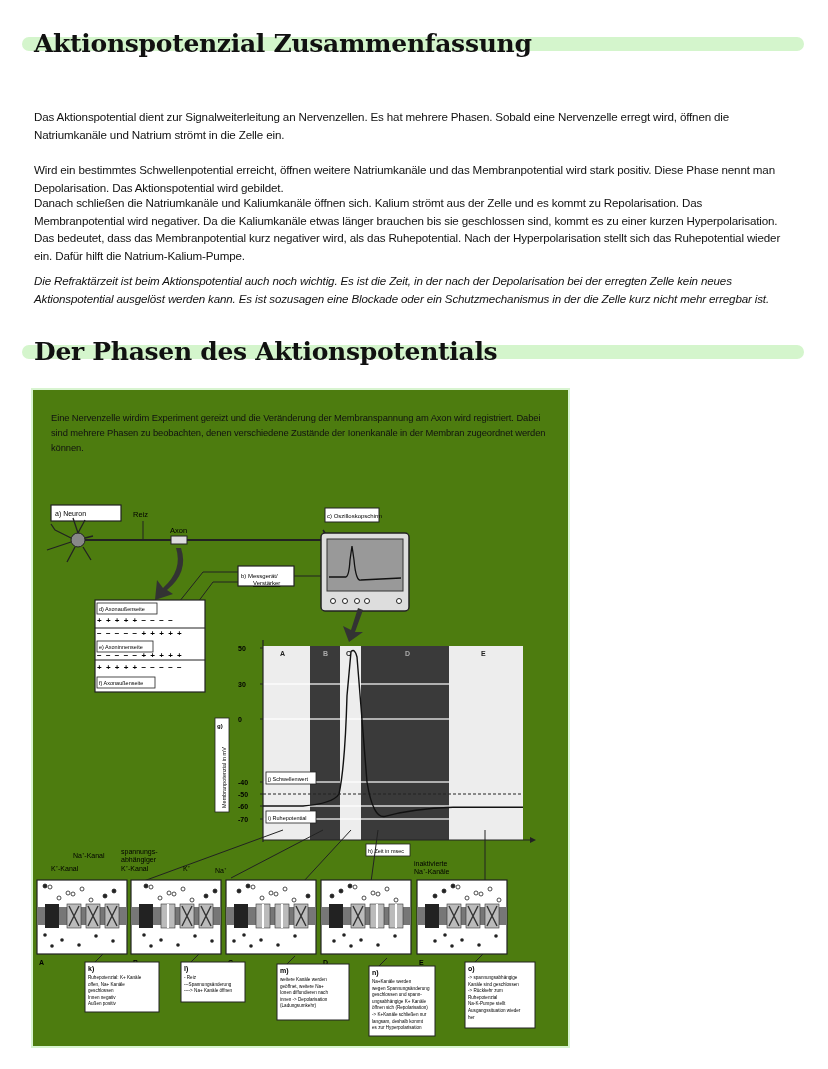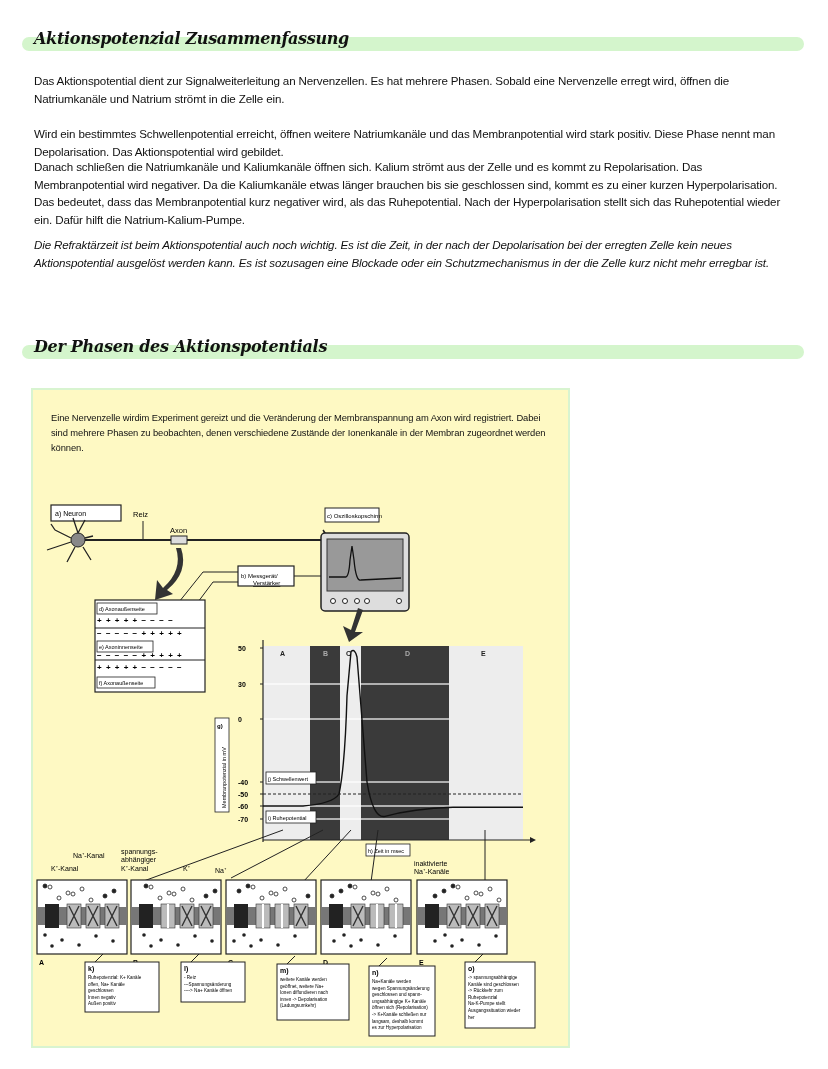--- a/index.html
+++ b/index.html
@@ -1,23 +1,23 @@
 <!DOCTYPE html>
 <html><head>
 <meta charset="utf-8">
 <style>
   html, body { margin:0; padding:0; background:#ffffff; }
   body { width:828px; height:1069px; position:relative; overflow:hidden;
          font-family:"DejaVu Sans", sans-serif; color:#111; }
   .heading-bar { position:absolute; left:22px; height:14px; background:#d4f5cc; border-radius:7px; }
-  .heading { position:absolute; left:34px; font-family:"DejaVu Serif", serif; font-style:italic;
-             font-weight:bold; font-size:16px; color:#111; letter-spacing:-0.3px; }
+  .heading { position:absolute; left:34px; font-family:"DejaVu Serif", serif; 
+             font-weight:bold; font-size:25px; color:#111; letter-spacing:-0.3px; }
   .para { position:absolute; left:34px; width:760px; font-family:"Liberation Sans Narrow","Liberation Sans", sans-serif;
-          font-size:11.6px; line-height:17.5px; color:#111; font-stretch:condensed; letter-spacing:-0.15px; }
-  .figure { position:absolute; left:31px; top:388px; width:535px; height:656px; border:2px solid #d8f4d0; background:#fef9c3; }
+          font-size:11.6px; line-height:17.5px; color:#111; font-stretch:condensed; letter-spacing:-0.15px;margin-top:36px; }
+  .figure { position:absolute; left:31px; top:388px; width:535px; height:656px; border:2px solid #d8f4d0; background:#4d7c0f; }
   .fig-intro { position:absolute; left:18px; top:20px; width:500px; font-family:"Liberation Sans", sans-serif;
                font-size:9.4px; line-height:15px; color:#111; letter-spacing:-0.1px; }
   svg text { font-family:"Liberation Sans", sans-serif; }
 </style>
 </head>
 <body>
 
 <div class="heading-bar" style="top:37px; width:782px;"></div>
 <div class="heading" style="top:29px;">Aktionspotenzial Zusammenfassung</div>
 

